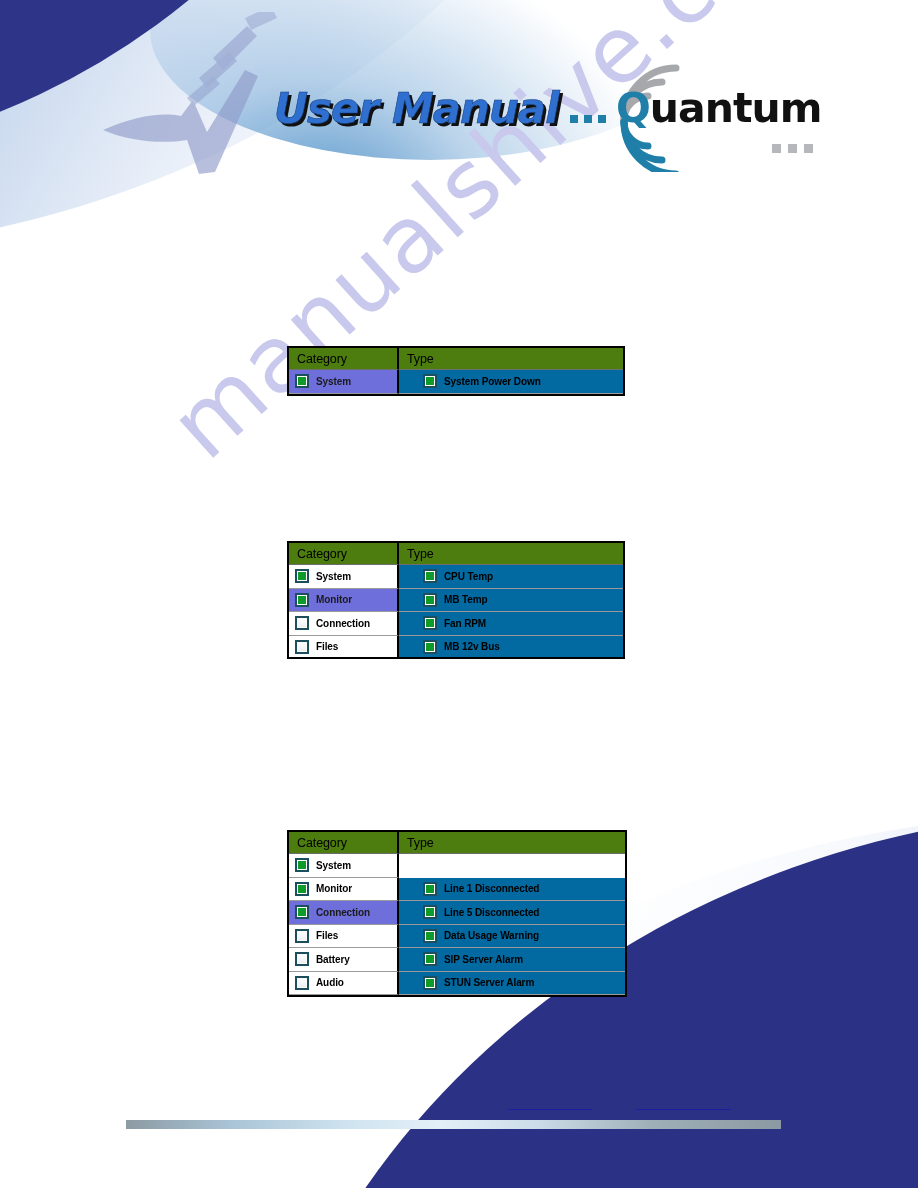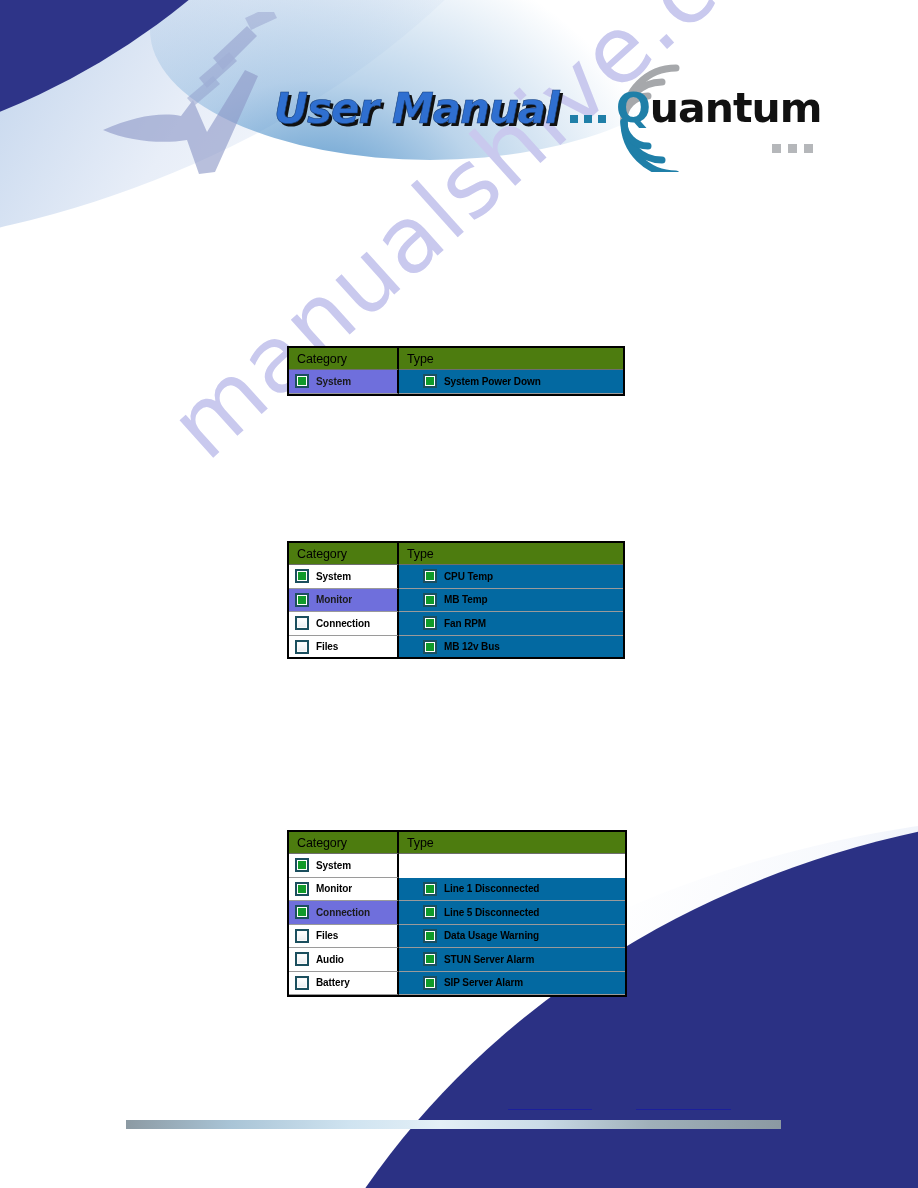--- a/index.html
+++ b/index.html
@@ -510,42 +510,42 @@
         </span>
       <span class="cell-label">Data Usage Warning</span>
     </div>
   </div>
 
   <div class="tbl-row">
     <div class="col-cat">
       <span class="chip off">
           <i></i>
         </span>
+      <span class="cell-label">Battery</span>
+    </div>
+    <div class="col-type">
+      <span class="chip on">
+          <i></i>
+        </span>
+      <span class="cell-label">SIP Server Alarm</span>
+    </div>
+  </div>
+
+  <div class="tbl-row">
+    <div class="col-cat">
+      <span class="chip off">
+          <i></i>
+        </span>
       <span class="cell-label">Audio</span>
     </div>
     <div class="col-type">
       <span class="chip on">
           <i></i>
         </span>
       <span class="cell-label">STUN Server Alarm</span>
-    </div>
-  </div>
-
-  <div class="tbl-row">
-    <div class="col-cat">
-      <span class="chip off">
-          <i></i>
-        </span>
-      <span class="cell-label">Battery</span>
-    </div>
-    <div class="col-type">
-      <span class="chip on">
-          <i></i>
-        </span>
-      <span class="cell-label">SIP Server Alarm</span>
     </div>
   </div>
 </div>
 
 <div class="ftr-links">
   <a class="ftr-link" href="#"></a>
   <a class="ftr-link wide" href="#"></a>
 </div>
 
 </body></html>

